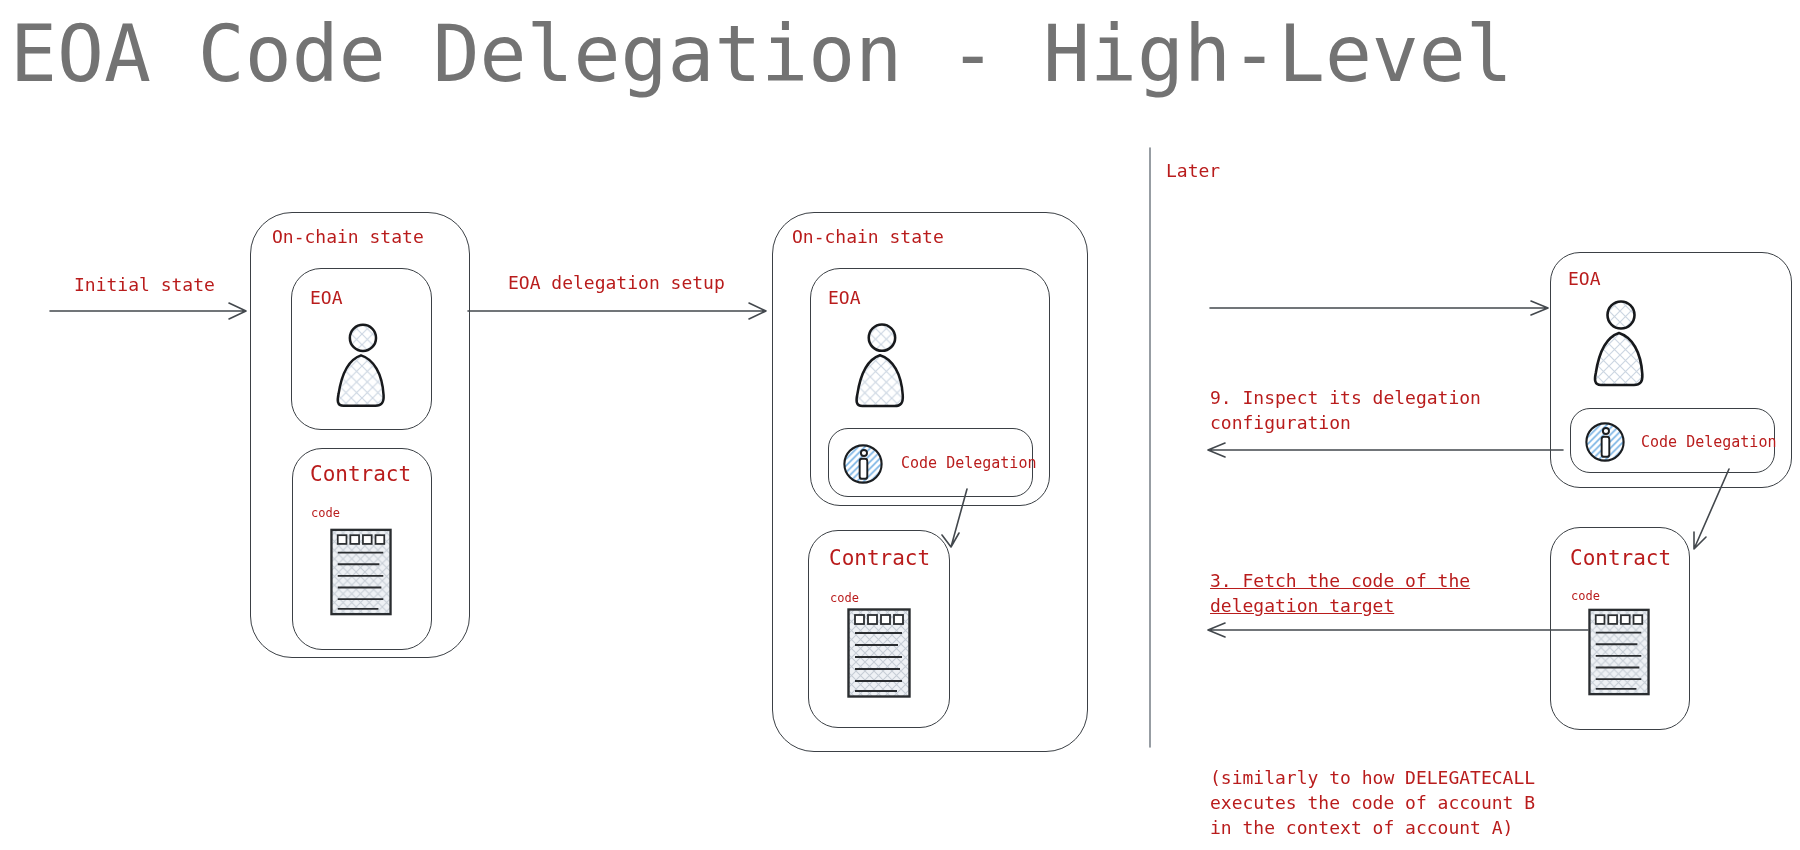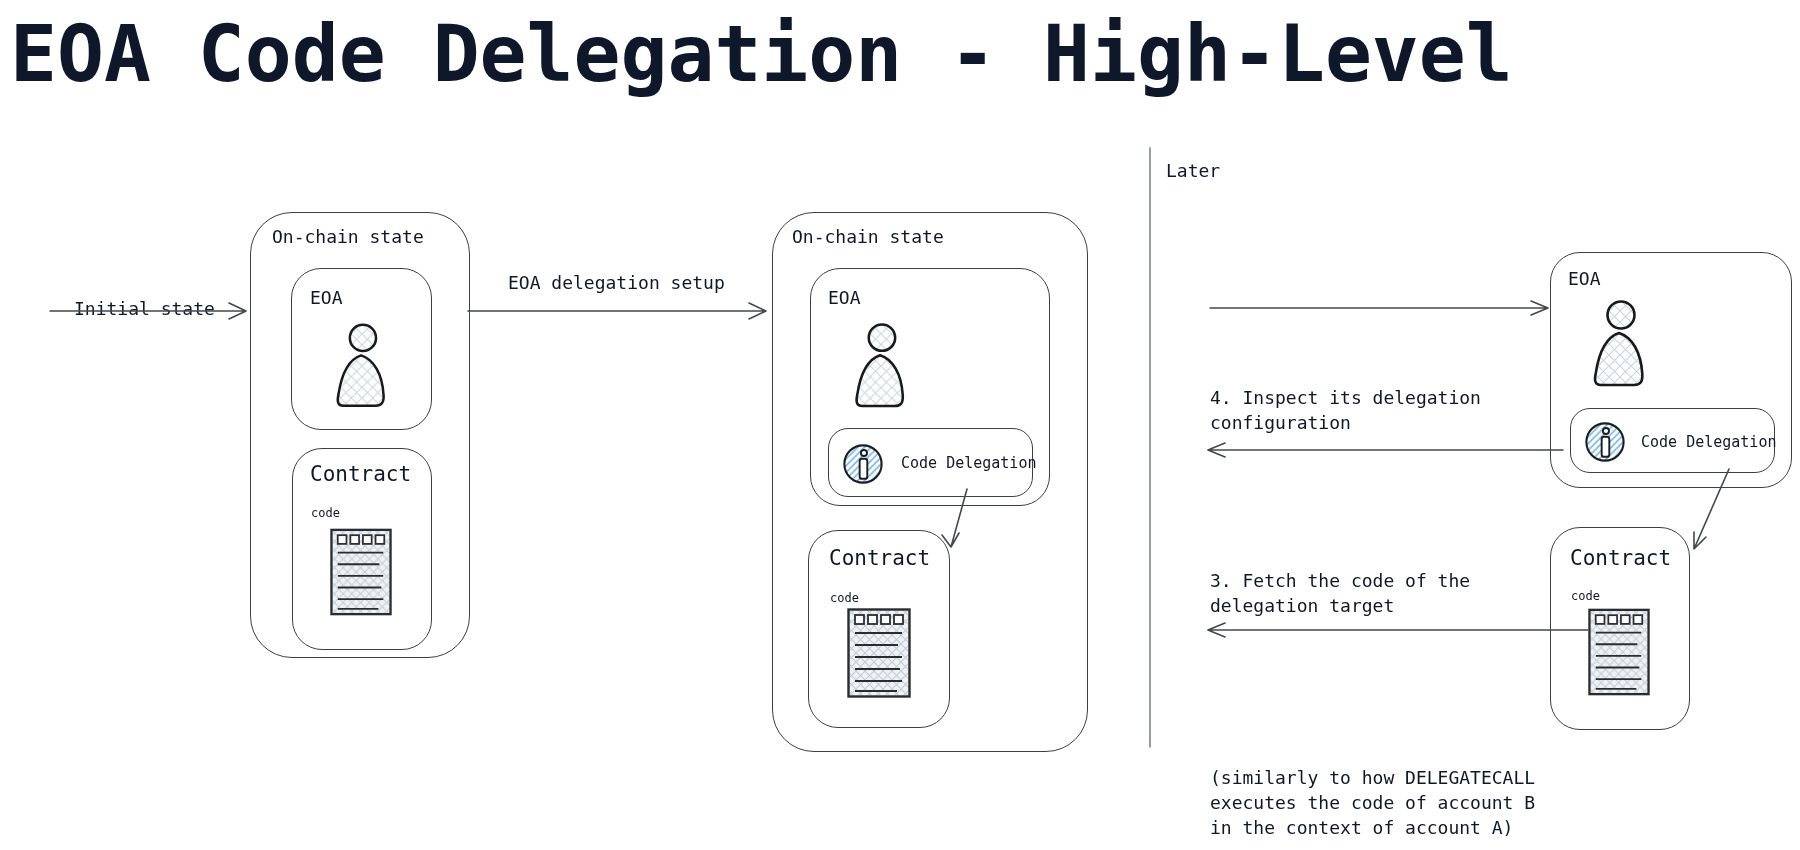--- a/index.html
+++ b/index.html
@@ -1,21 +1,21 @@
 <!DOCTYPE html>
 <html><head>
 <meta charset="utf-8">
 <style>
   html,body{margin:0;padding:0;background:#ffffff;}
   #canvas{
     position:relative;width:1800px;height:850px;background:#ffffff;overflow:hidden;
     font-family:"DejaVu Sans Mono", monospace;color:#2e2f31;
   }
-  .lbl{position:absolute;white-space:pre-line;color:#0f172a;}
-  .fs78{font-size:78px;line-height:92px;color:#0f172a;font-weight:bold;}
+  .lbl{position:absolute;white-space:pre-line;color:#b91c1c;}
+  .fs78{font-size:78px;line-height:92px;color:#737373;}
   .fs18{font-size:18px;line-height:25px;}
   .fs19{font-size:21px;line-height:24px;}
   .fs16{font-size:12px;line-height:20px;}
   .fs13{font-size:15px;line-height:16px;}
   .box{position:absolute;border:1.7px solid #3b4045;background:#ffffff;box-sizing:border-box;}
   .r40{border-radius:42px;}
   .r30{border-radius:30px;}
   .r20{border-radius:20px;}
   #arrows{position:absolute;left:0;top:0;pointer-events:none;z-index:6;}
   .icon{position:absolute;z-index:3;}
@@ -59,21 +59,21 @@
         <circle cx="22" cy="22" r="19.5" fill="#ffffff" stroke="none"></circle>
         <circle cx="22" cy="22" r="19.5" fill="url(#hatch-blue)" stroke="#1b1e21" stroke-width="2.2"></circle>
         <circle cx="23" cy="10.5" r="3.2" fill="#ffffff" stroke="#1b1e21" stroke-width="2"></circle>
         <rect x="18.5" y="16.5" width="8" height="21" rx="2.5" fill="#ffffff" stroke="#1b1e21" stroke-width="2"></rect>
       </symbol>
     </defs>
   </svg>
 
   <div class="lbl fs78" style="left:10px;top:8px;">EOA Code Delegation - High-Level</div>
 
-  <div class="lbl fs18" style="left:74px;top:296px;">Initial state</div>
+  <div class="lbl fs18" style="left:74px;top:272px;">Initial state</div>
 
   <div class="box r40" style="left:250px;top:212px;width:220px;height:446px;"></div>
   <div class="lbl fs18 z2" style="left:272px;top:224px;">On-chain state</div>
 
   <div class="box r30" style="left:291px;top:268px;width:141px;height:162px;"></div>
   <div class="lbl fs18 z2" style="left:310px;top:285px;">EOA</div>
   <svg class="icon" style="left:330px;top:323px;" width="62" height="86">
       <use href="#icon-person"></use>
     </svg>
 
@@ -103,23 +103,23 @@
 
   <div class="box r30" style="left:808px;top:530px;width:142px;height:198px;"></div>
   <div class="lbl fs19 z2" style="left:829px;top:546px;">Contract</div>
   <div class="lbl fs16 z2" style="left:830px;top:588px;">code</div>
   <svg class="icon" style="left:847px;top:608px;" width="64" height="90">
       <use href="#icon-doc"></use>
     </svg>
 
   <div class="lbl fs18" style="left:1166px;top:158px;">Later</div>
 
-  <div class="lbl fs18" style="left:1210px;top:385px;">4. Inspect its delegation
+  <div class="lbl fs18" style="left:1210px;top:385px;">9. Inspect its delegation
 configuration</div>
-  <div class="lbl fs18" style="left:1210px;top:568px;">3. Fetch the code of the
+  <div class="lbl fs18" style="left:1210px;top:568px;text-decoration:underline;">3. Fetch the code of the
 delegation target</div>
   <div class="lbl fs18" style="left:1210px;top:765px;">(similarly to how DELEGATECALL
 executes the code of account B
 in the context of account A)</div>
 
   <div class="box r30" style="left:1550px;top:252px;width:242px;height:236px;"></div>
   <div class="lbl fs18 z2" style="left:1568px;top:266px;">EOA</div>
   <svg class="icon" style="left:1586px;top:300px;" width="66" height="88">
       <use href="#icon-person"></use>
     </svg>

